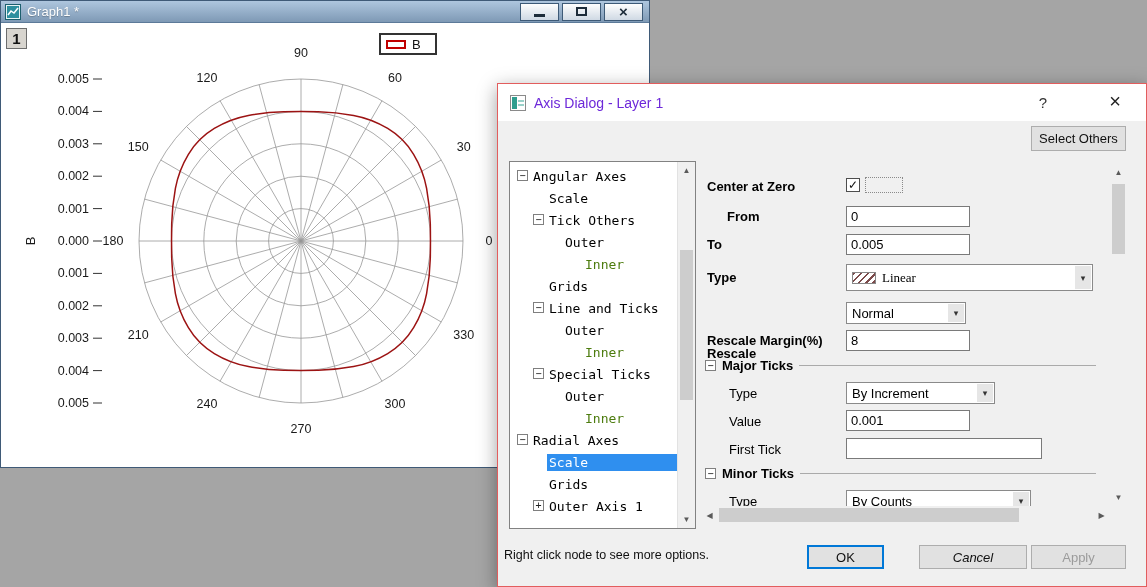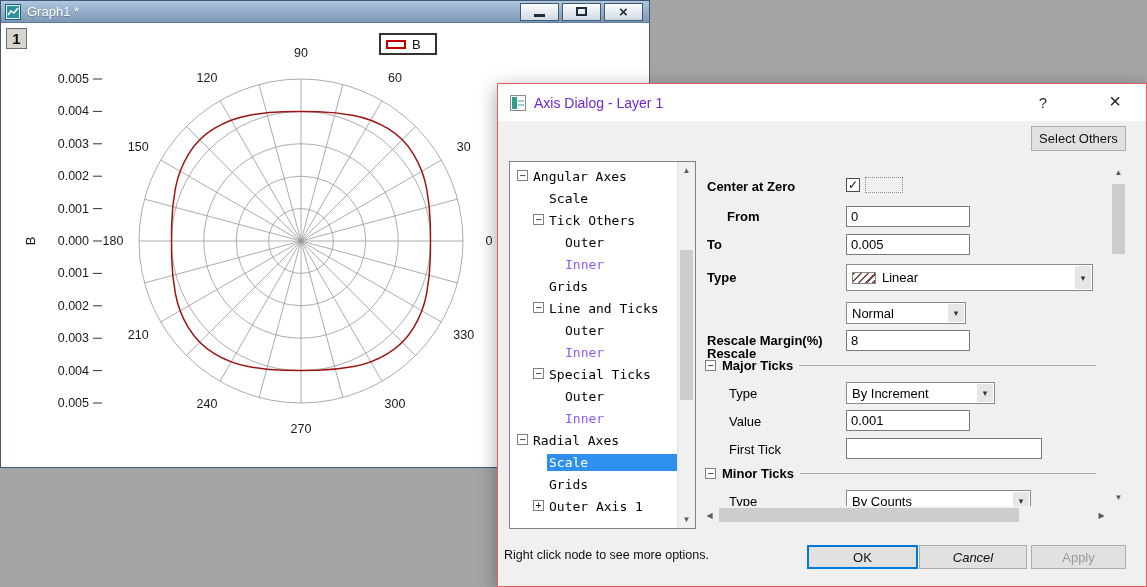--- a/index.html
+++ b/index.html
@@ -29,32 +29,32 @@
 
   
   .dlg{position:absolute;left:497px;top:83px;width:650px;height:504px;background:#f0f0f0;border:1px solid #e25d5d;box-sizing:border-box;box-shadow:0 5px 18px rgba(0,0,0,.38);}
   .dtitle{position:relative;height:37px;background:#fff;display:flex;align-items:center;padding:0 12px;box-sizing:border-box;}
   .dtitle .dicon{width:16px;height:16px;margin-right:8px;flex:0 0 auto;}
   .dtitle .dtext{font-size:14px;color:#6d28d9;flex:1;}
   .dhelp{position:absolute;right:88px;top:4px;width:30px;height:28px;display:flex;align-items:center;justify-content:center;font-size:15px;color:#333;}
   .dclose{position:absolute;right:14px;top:2px;width:34px;height:30px;display:flex;align-items:center;justify-content:center;font-size:20px;color:#222;}
   .btn{position:absolute;height:24px;background:#e1e1e1;border:1px solid #adadad;font-size:13px;color:#111;display:flex;align-items:center;justify-content:center;box-sizing:border-box;}
   .btn-selectothers{left:533px;top:42px;width:95px;height:25px;}
-  .btn-ok{left:309px;top:461px;width:111px;border:1px solid #0078d7;box-shadow:0 0 0 1px #0078d7 inset;}
+  .btn-ok{left:309px;top:461px;width:77px;border:1px solid #0078d7;box-shadow:0 0 0 1px #0078d7 inset;}
   .btn-cancel{left:421px;top:461px;width:108px;font-style:italic;}
   .btn-apply{left:533px;top:461px;width:95px;color:#9b9b9b;}
   .hint{position:absolute;left:6px;top:464px;font-size:12.5px;color:#111;}
 
   
   .treepanel{position:absolute;left:11px;top:77px;width:187px;height:368px;background:#fff;border:1px solid #828282;box-sizing:border-box;overflow:hidden;}
   .treerows{position:absolute;left:1px;top:3px;right:18px;}
   .trow{position:relative;height:22px;display:flex;align-items:center;font-family:"DejaVu Sans Mono",monospace;font-size:13px;color:#000;white-space:nowrap;}
   .trow .tlabel{flex:1;padding:1px 2px;}
   .trow.sel .tlabel{background:#2f8fef;color:#fff;}
-  .trow.dis{color:#8b5cf6;}
+  .trow.dis{color:#4d7c0f;margin-left:20px;}
   .exp{position:absolute;top:5px;width:11px;height:11px;background:#fff;border:1px solid #7f7f7f;font:10px/9px "DejaVu Sans Mono",monospace;text-align:center;color:#222;box-sizing:border-box;}
 
   
   .vscroll,.hscroll{position:absolute;background:#f0f0f0;}
   .sbtn{position:absolute;display:flex;align-items:center;justify-content:center;font-size:8px;color:#5a5a5a;background:#f0f0f0;}
   .thumb{position:absolute;background:#cdcdcd;}
   .tree-vscroll{position:absolute;right:0;top:0;width:17px;bottom:0;background:#f0f0f0;border-left:1px solid #e2e2e2;}
 
   
   .formpanel{position:absolute;left:203px;top:80px;width:409px;height:342px;overflow:hidden;}
@@ -257,21 +257,21 @@
       <div class="cbox">✓</div>
       <div class="cfocus"></div>
 
       <div class="flabel" style="top:45px;padding-left:20px;">From</div>
       <input class="tinput" style="top: 42px; width: 124px;" value="0">
 
       <div class="flabel" style="top:73px;">To</div>
       <input class="tinput" style="top: 70px; width: 124px;" value="0.005">
 
       <div class="flabel" style="top:106px;">Type</div>
-      <div class="fcombo" style="top:100px;width:247px;height:27px;">
+      <div class="fcombo" style="top:100px;width:247px;height:27px;font-family:Liberation Serif, serif;">
         <span class="typeicon"></span>
         <span>Linear</span>
         <span class="caret">▾</span>
       </div>
 
       <div class="flabel" style="top:142px;margin-top:40px;">Rescale</div>
       <div class="fcombo" style="top:138px;width:120px;">
         <span>Normal</span>
         <span class="caret">▾</span>
       </div>

